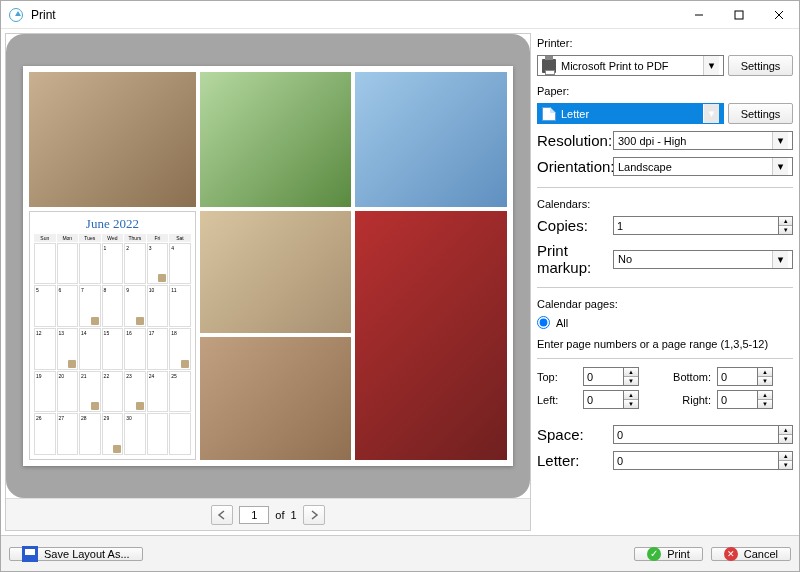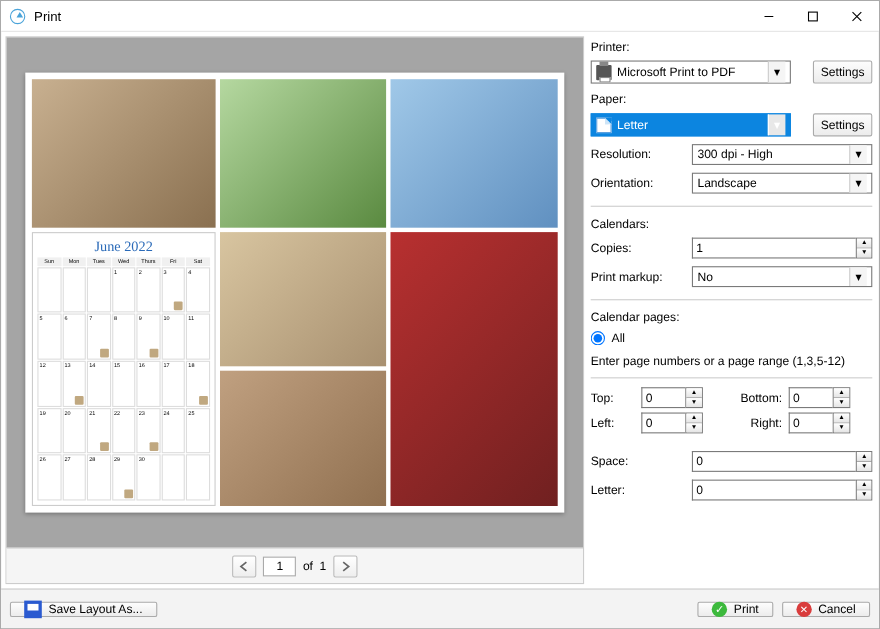--- a/index.html
+++ b/index.html
@@ -67,20 +67,21 @@
     min-width: 0;
   }
   .preview-area {
     flex: 1;
     background: #a5a5a5;
     display: flex;
     align-items: center;
     justify-content: center;
     padding: 2px;
     min-height: 0;
+    border-radius: 18px;
   }
   .page {
     width: 490px;
     height: 400px;
     background: #fff;
     box-shadow: 0 1px 4px rgba(0,0,0,0.3);
     padding: 6px;
     display: grid;
     grid-template-columns: 1.1fr 1fr 1fr;
     grid-template-rows: 1.1fr 1fr 1fr;
@@ -131,22 +132,22 @@
   
   .settings-col {
     width: 260px;
     display: flex;
     flex-direction: column;
     gap: 4px;
     overflow-y: auto;
     padding: 2px;
   }
   .section-label { font-size: 11px; margin-top: 2px; margin-bottom: 2px; }
-  .row { display: flex; align-items: center; gap: 20px; margin-bottom: 3px; }
-  .label-col { width: 72px; font-size: 11px; }
+  .row { display: flex; align-items: center; gap: 4px; margin-bottom: 3px; }
+  .label-col { width: 72px; font-size: 15px; }
 
   .dropdown {
     flex: 1;
     height: 21px;
     border: 1px solid #7a7a7a;
     background: #fff;
     display: flex;
     align-items: center;
     padding: 0 4px;
     position: relative;
@@ -176,21 +177,21 @@
     height: 21px;
     padding: 0 10px;
     border: 1px solid #aaa;
     background: linear-gradient(#fdfdfd,#ececec);
     font-size: 11px;
     display: flex;
     align-items: center;
     justify-content: center;
     border-radius: 2px;
   }
-  .btn.side { width: 54px; }
+  .btn.side { width: 65px; }
 
   .spinner {
     display: flex;
     height: 19px;
   }
   .spinner input {
     width: 40px;
     border: 1px solid #7a7a7a;
     border-right: none;
     font-size: 11px;

